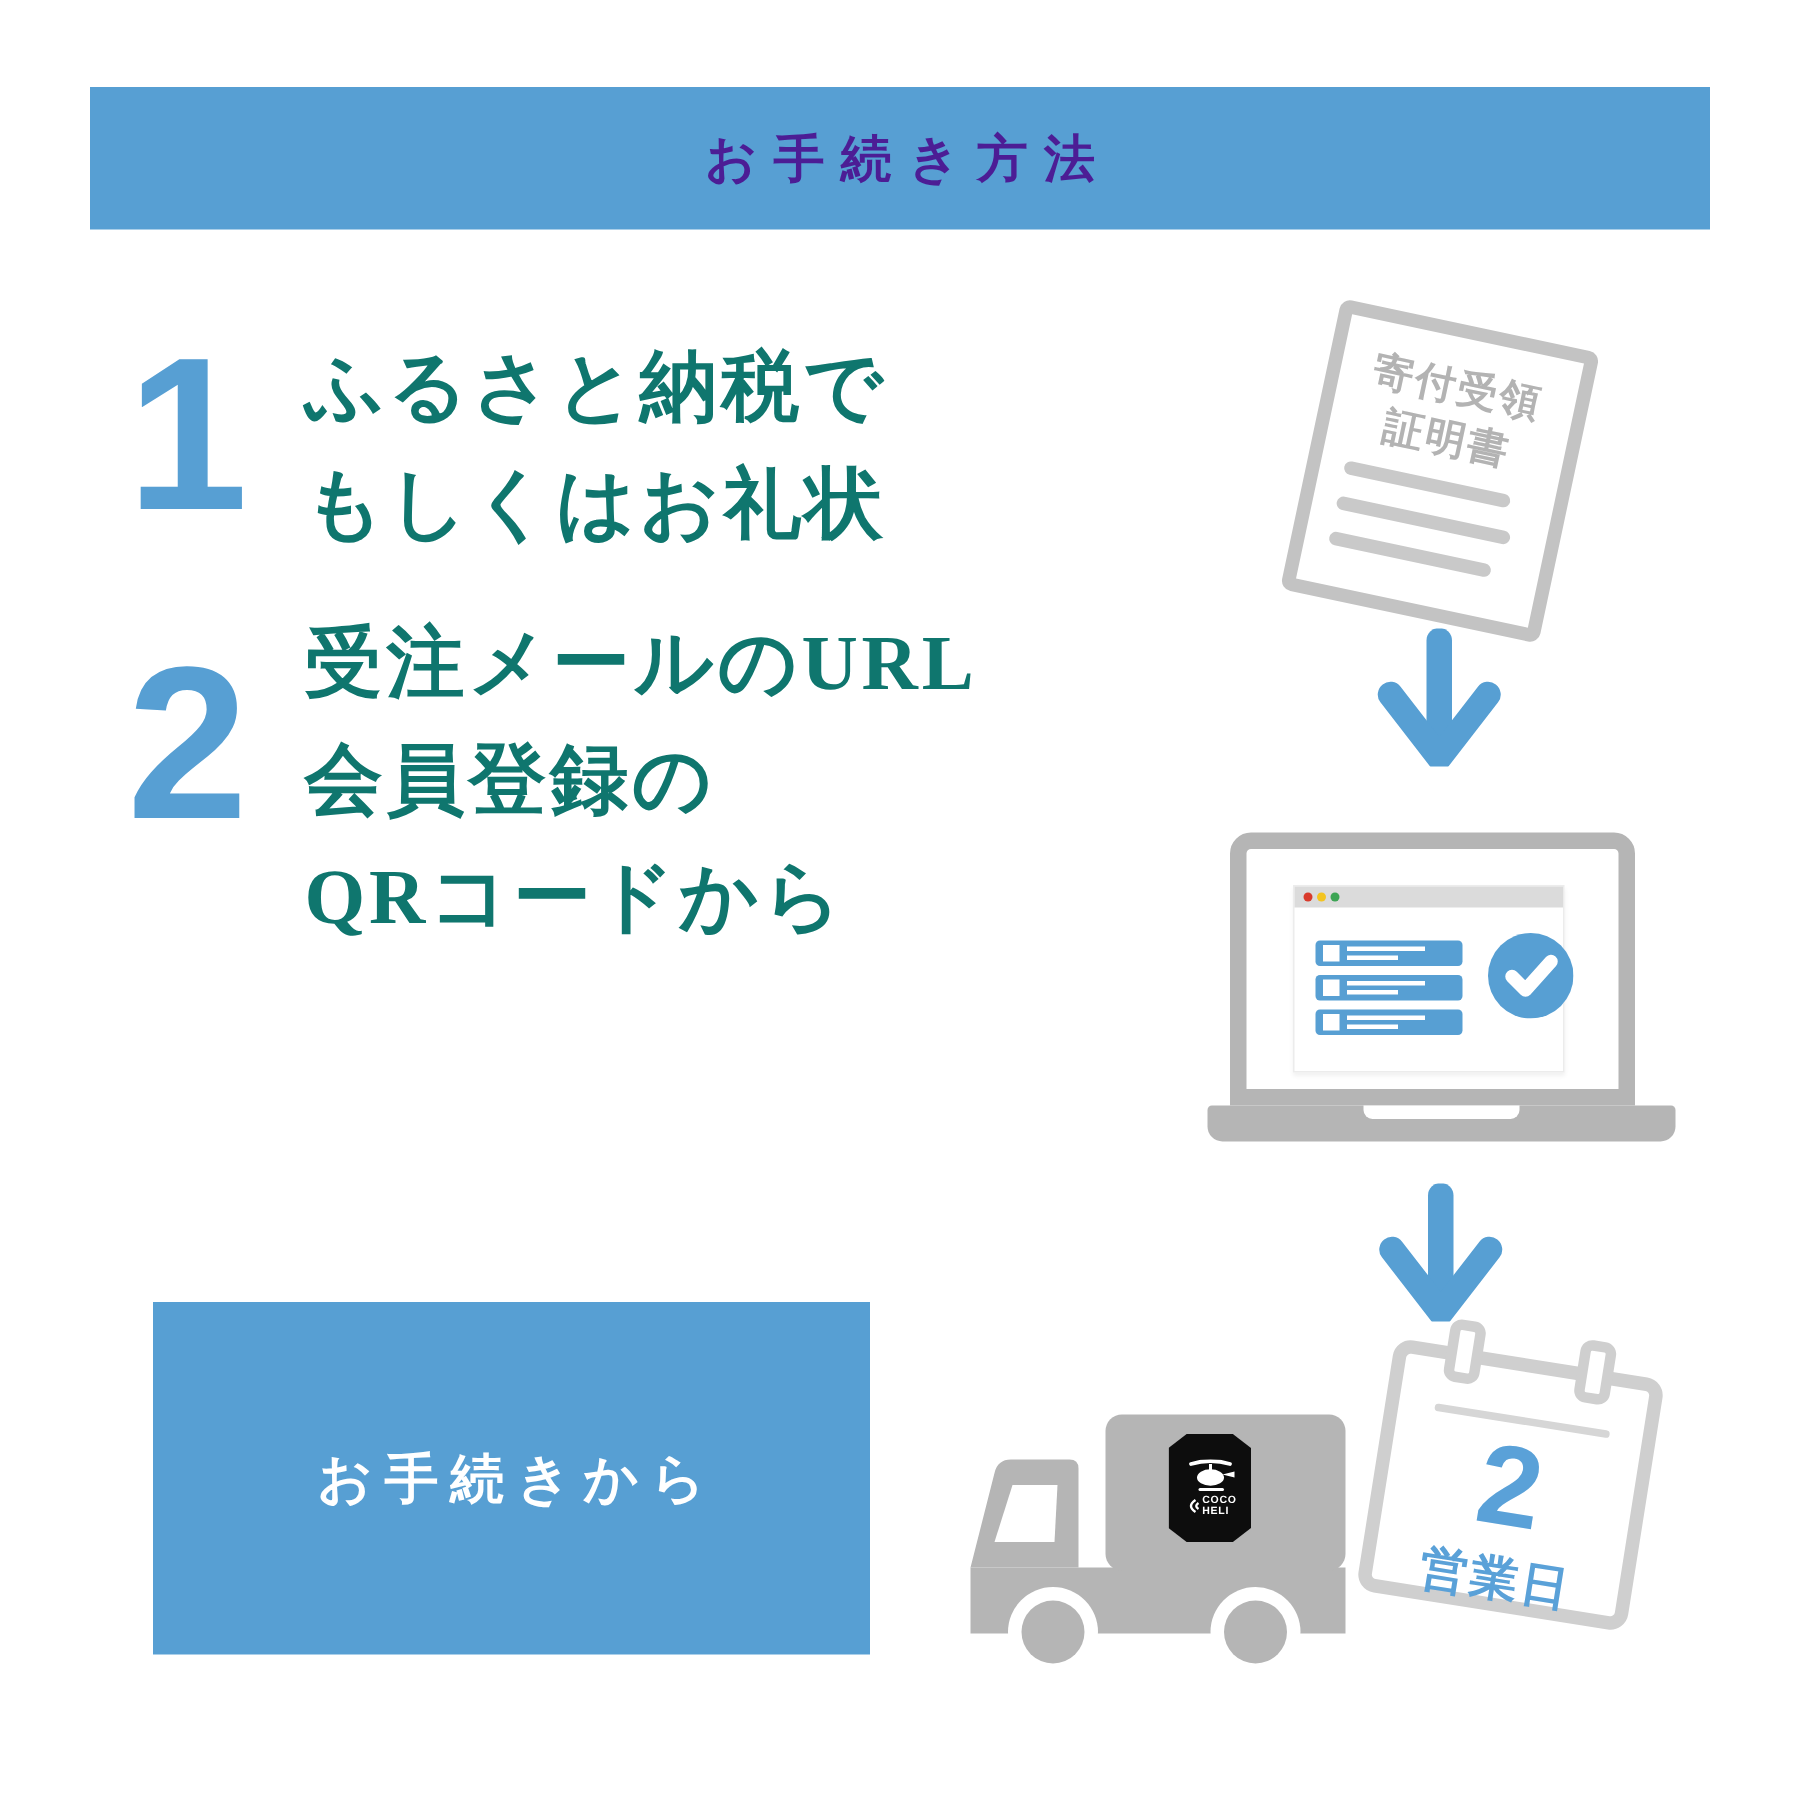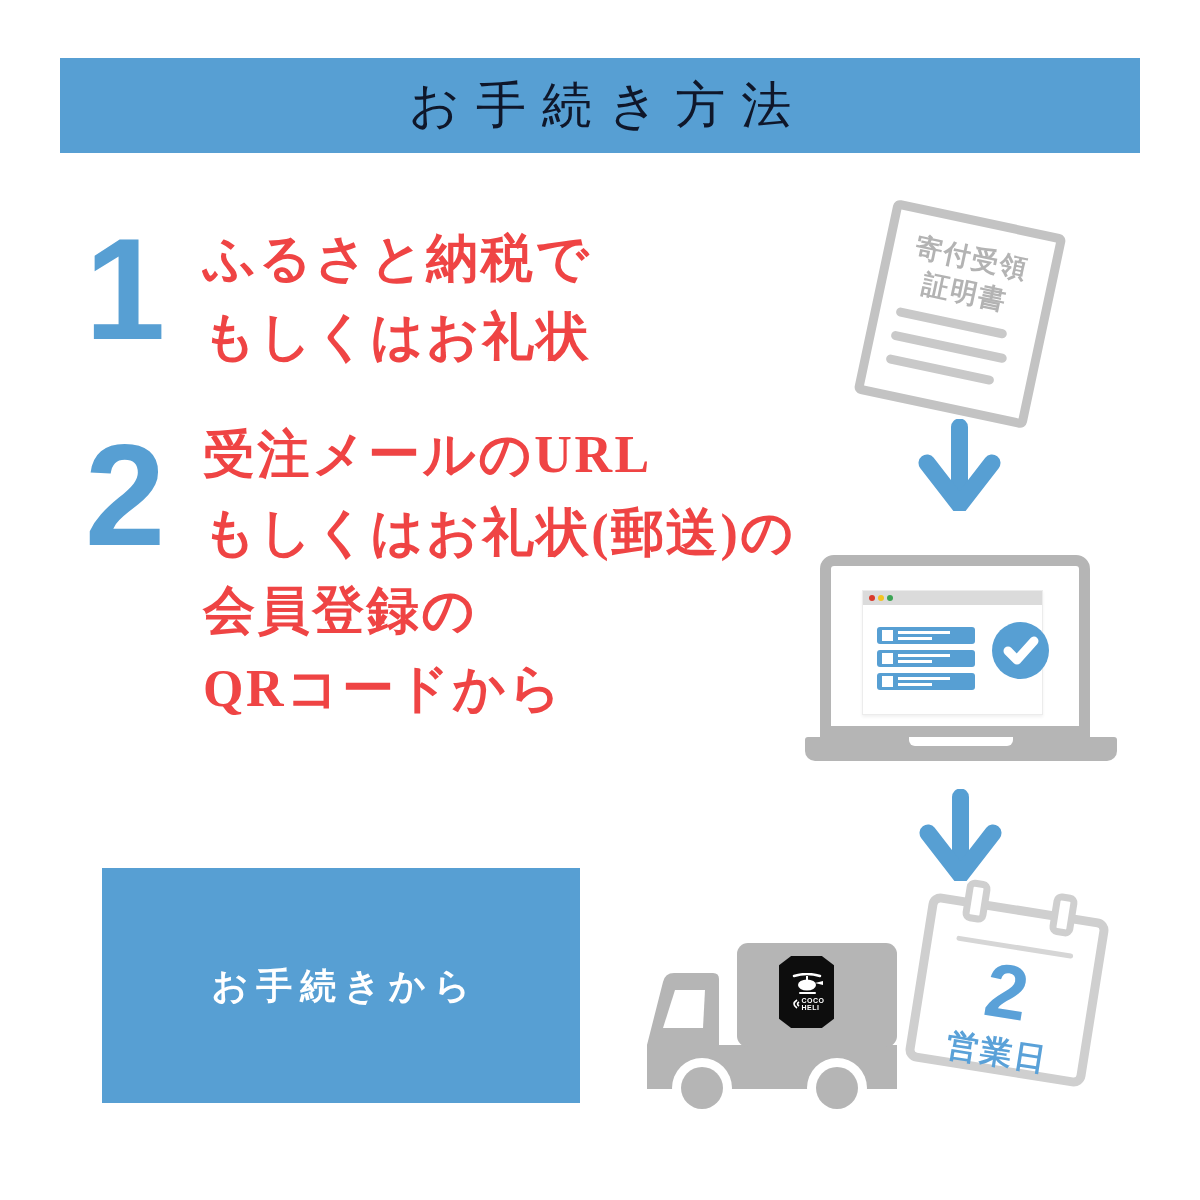--- a/index.html
+++ b/index.html
@@ -8,38 +8,38 @@
     position:relative; width:1200px; height:1200px; margin:0 auto;
     background:#ffffff; overflow:hidden;
     font-family:"Liberation Serif","DejaVu Serif",serif;
   }
   
   .banner {
     position:absolute; left:60px; top:58px; width:1080px; height:95px;
     background:#579FD3; display:flex; align-items:center; justify-content:center;
   }
   .banner-title {
-    color:#0f172a; font-size:50px; font-weight:normal;
+    color:#4c1d95; font-size:34px; font-weight:bold;
     letter-spacing:0.32em; text-indent:0.32em;
   }
   
   .step-num {
     position:absolute; left:65px; width:120px; text-align:center;
     color:#579FD3; font-family:"Liberation Sans","DejaVu Sans",sans-serif;
     font-weight:bold; font-size:145px; line-height:115px;
   }
   .step-num.n1 { top:232px; }
   .step-num.n2 { top:438px; }
   .step-text {
-    position:absolute; left:203px; color:#ef4444;
+    position:absolute; left:203px; color:#0f766e;
     font-size:52px; font-weight:bold; line-height:78px; letter-spacing:0.05em;
     white-space:nowrap;
   }
   .step-text.t1 { top:220px; }
-  .step-text.t2 { top:416px; }
+  .step-text.t2 { top:404px; }
   
   .note-box {
     position:absolute; left:102px; top:868px; width:478px; height:235px;
     background:#579FD3; display:flex; flex-direction:column;
     align-items:center; justify-content:center;
   }
   .note-line {
     color:#ffffff; font-size:36px; font-weight:bold; line-height:58px;
     letter-spacing:0.22em; text-indent:0.22em; white-space:nowrap;
   }
@@ -137,21 +137,20 @@
 
   <div class="step-num n1">1</div>
   <div class="step-text t1">
     <div>ふるさと納税で</div>
     <div>もしくはお礼状</div>
   </div>
 
   <div class="step-num n2">2</div>
   <div class="step-text t2">
     <div>受注メールのURL</div>
-    <div>もしくはお礼状(郵送)の</div>
     <div>会員登録の</div>
     <div>QRコードから</div>
   </div>
 
   <div class="note-box">
     <div class="note-line">お手続きから</div>
   </div>
 
   <div class="doc">
     <div class="doc-label">

